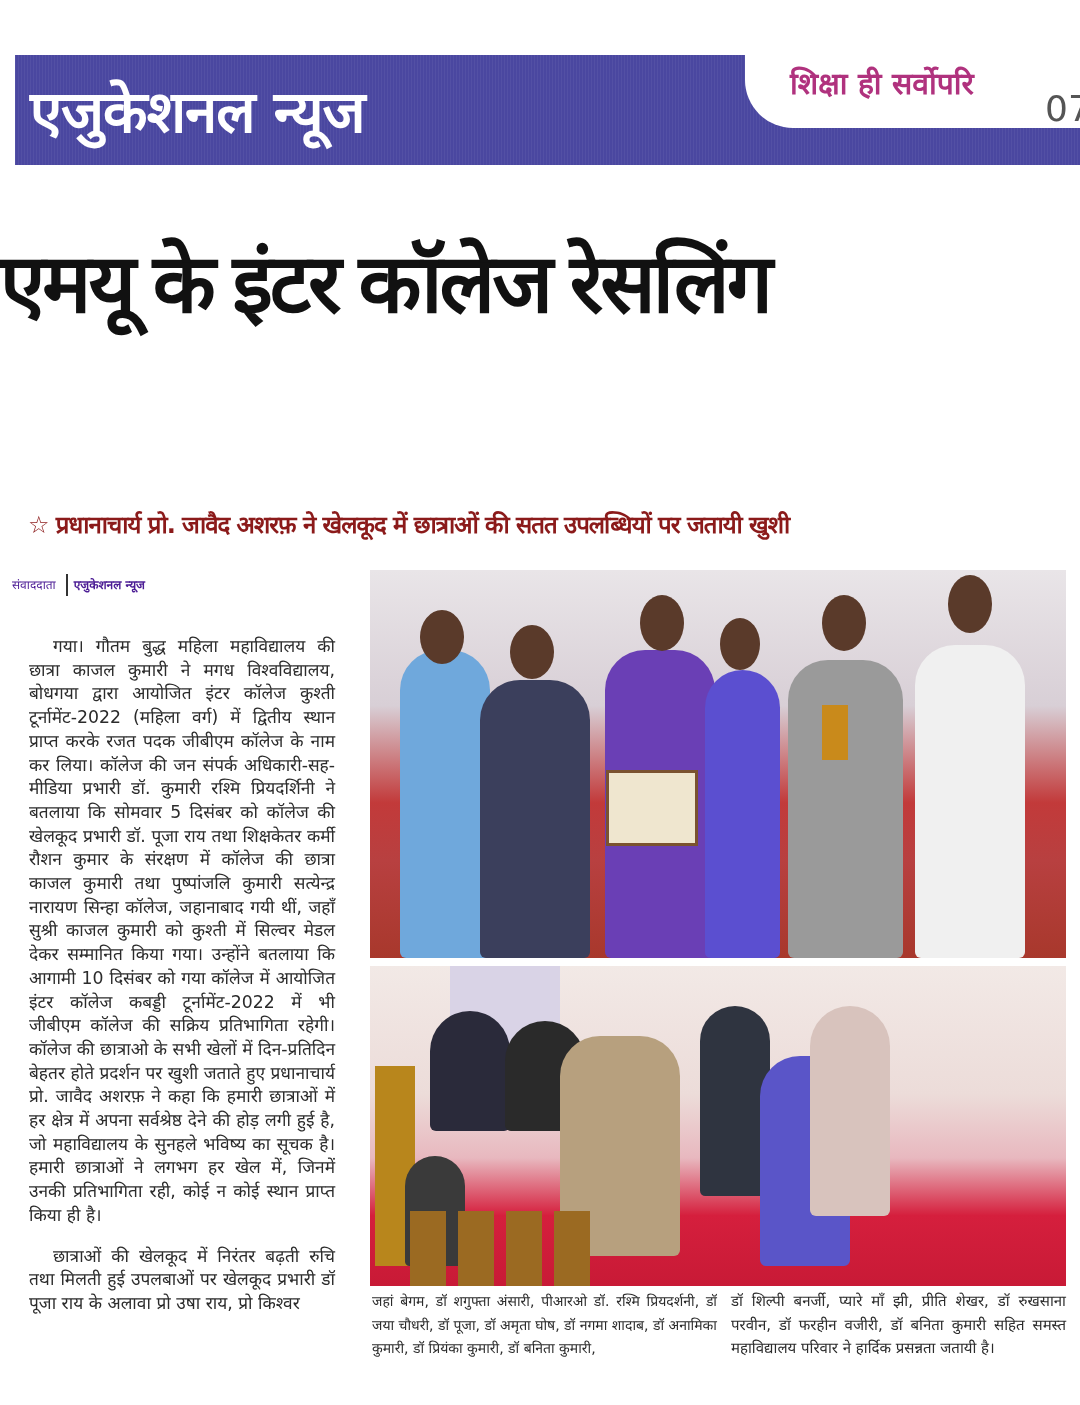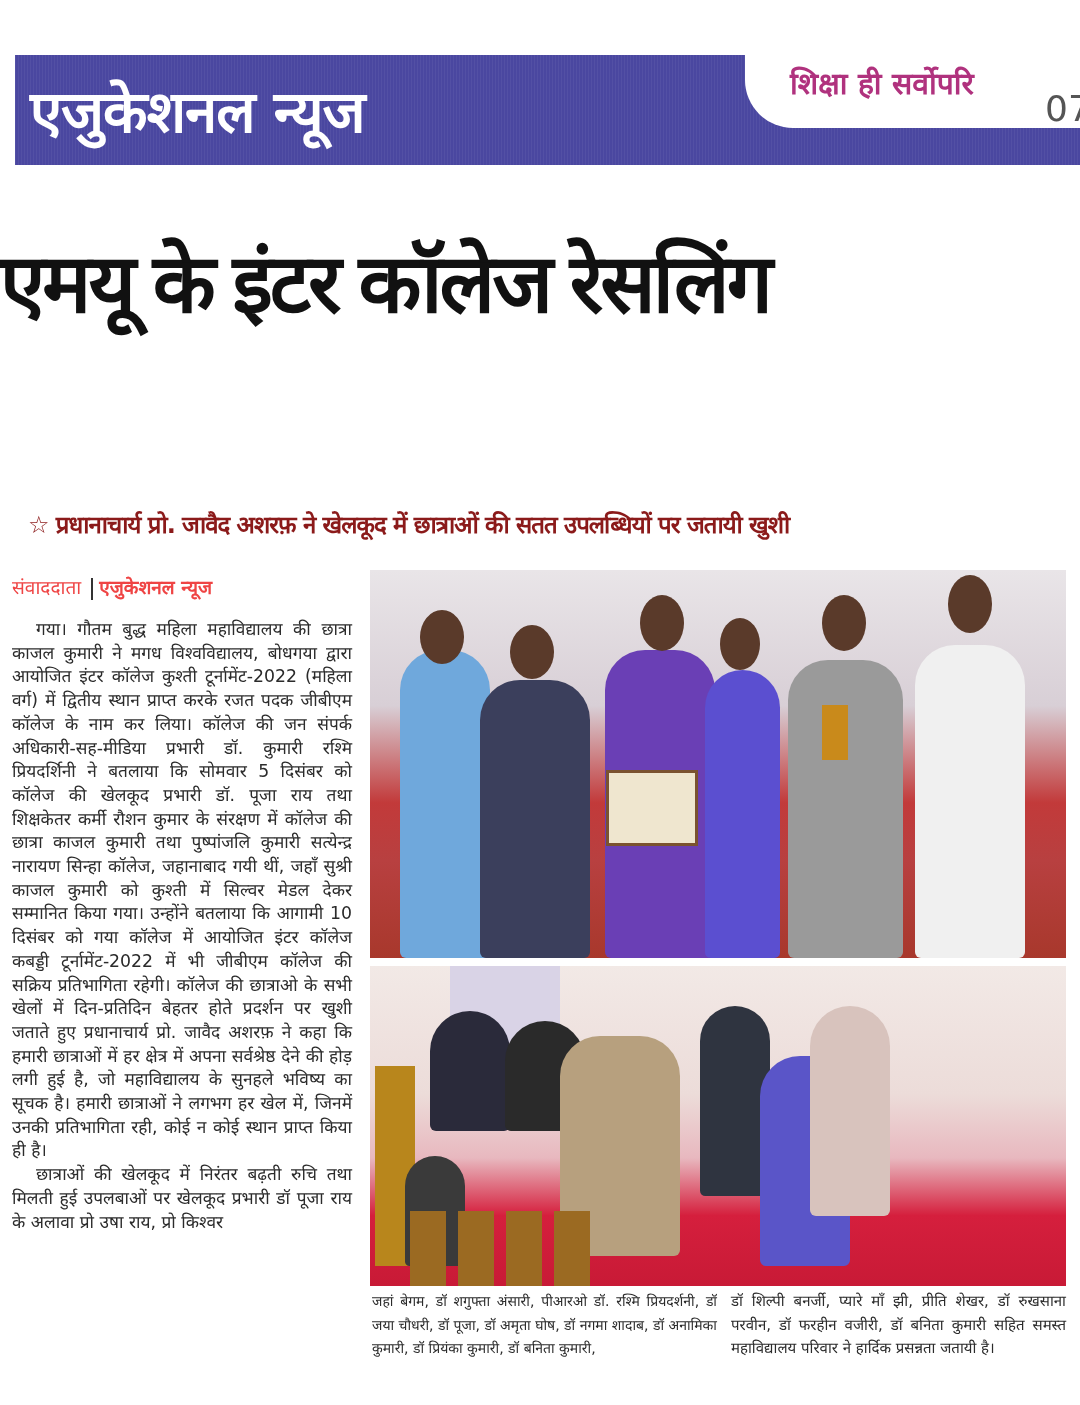--- a/index.html
+++ b/index.html
@@ -5,25 +5,25 @@
   html, body { margin:0; padding:0; }
   body { width:1080px; height:1405px; background:#ffffff; position:relative; overflow:hidden; font-family:"DejaVu Sans", sans-serif; color:#222; }
   .header-band { position:absolute; left:15px; top:55px; width:1065px; height:110px; background:#4a47a0;
     background-image: repeating-linear-gradient(90deg, rgba(255,255,255,0.05) 0 1px, transparent 1px 3px); }
   .header-notch { position:absolute; left:745px; top:48px; width:340px; height:80px; background:#ffffff; border-bottom-left-radius:48px; }
   .masthead-title { position:absolute; left:30px; top:62px; font-size:58px; font-weight:bold; color:#ffffff; letter-spacing:-1px; line-height:100px; }
   .tagline { position:absolute; left:790px; top:62px; font-size:30px; color:#b0327e; font-weight:bold;text-align:right; }
   .page-no { position:absolute; left:1045px; top:88px; font-size:36px; color:#555; }
   .headline { position:absolute; left:0; top:196px; width:1080px; font-family:"Liberation Sans", sans-serif; font-weight:bold; color:#111; font-size:82px; line-height:95px; letter-spacing:-3px;margin-top:40px; }
   .subhead { position:absolute; left:28px; top:507px; width:1040px; font-size:24px; font-weight:bold; color:#8b1a1a; letter-spacing:-1px; white-space:nowrap; }
-  .byline { position:absolute; left:12px; top:574px; font-size:19px; color:#ef4444;text-align:center; }
+  .byline { position:absolute; left:12px; top:574px; font-size:12px; color:#4c1d95;text-align:center; }
   .byline .sep { display:inline-block; width:2px; height:22px; background:#333; vertical-align:middle; margin:0 6px 0 10px; }
   .byline .src { font-weight:bold; }
   .col-left { position:absolute; left:12px; top:618px; width:340px; font-size:17.3px; line-height:23.7px; text-align:justify; color:#2b2b2b; }
-  .col-left p { margin:0; text-indent:24px; }
+  .col-left p { margin:17px; text-indent:24px; }
   .photo { position:absolute; overflow:hidden; }
   .photo1 { left:370px; top:570px; width:696px; height:388px;
     background:linear-gradient(180deg,#e9e5e8 0%,#d8cfd6 35%,#c23a3a 60%,#b84040 75%,#a8382c 100%); }
   .photo2 { left:370px; top:966px; width:696px; height:320px;
     background:linear-gradient(180deg,#f2e9e6 0%,#ecdcd9 40%,#e8b8bf 60%,#d51f3d 78%,#c81a36 100%); }
   .person { position:absolute; border-radius:40px 40px 6px 6px; }
   .head { position:absolute; border-radius:50%; background:#5a3a2a; }
   .caption-a { position:absolute; left:372px; top:1290px; width:345px; font-size:14px; line-height:23.5px; text-align:justify; color:#2b2b2b; }
   .caption-b { position:absolute; left:731px; top:1290px; width:335px; font-size:15px; line-height:23.5px; text-align:justify; color:#2b2b2b; }
 </style>

